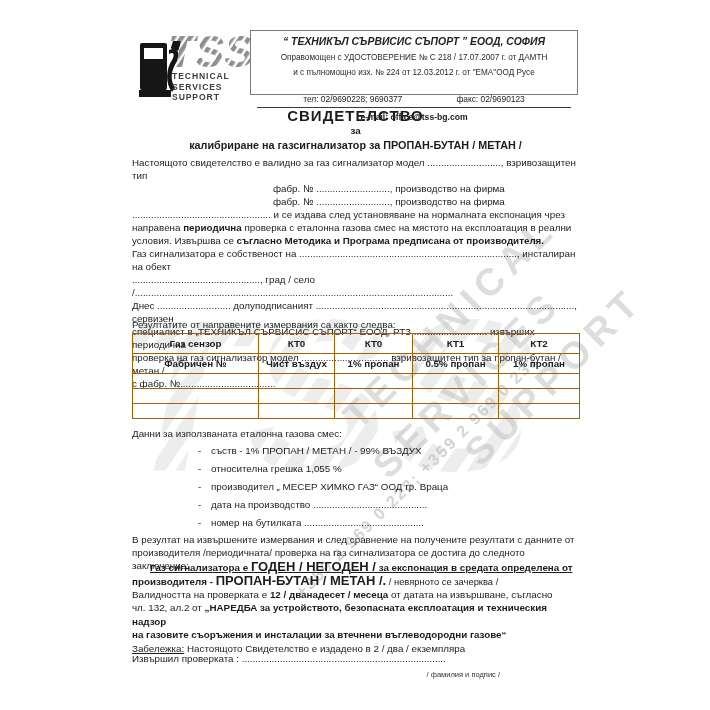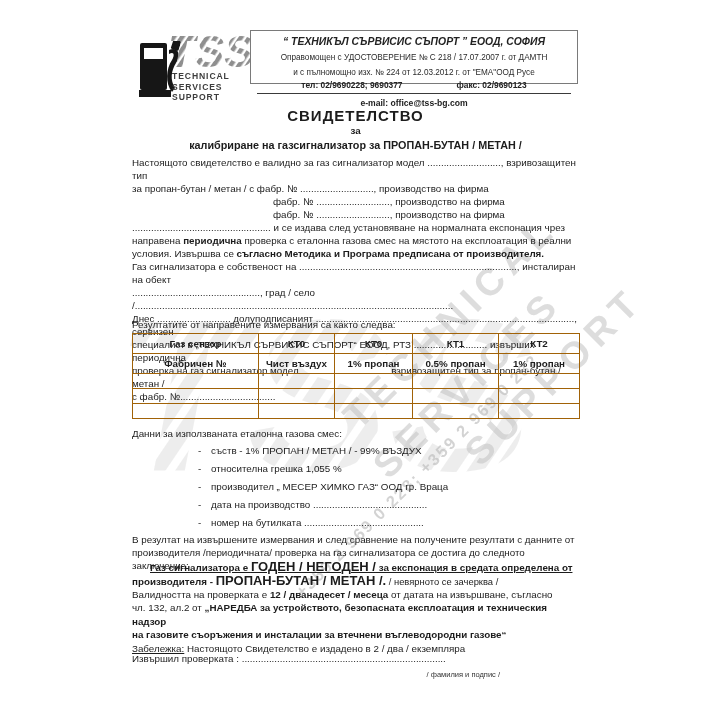--- a/index.html
+++ b/index.html
@@ -24,26 +24,26 @@
   }
   
   .logo { position:absolute; left:139px; top:31px; width:112px; height:76px; z-index:2; }
   .pump { position:absolute; left:0; top:7px; }
   .tss-letters { position:absolute; left:29px; top:-2px; }
   .logo-caption {
     position:absolute; left:33px; top:40px; font-size:8.6px; font-weight:bold;
     color:#3d3d3d; letter-spacing:0.9px; line-height:10.5px; white-space:nowrap;
   }
   .header-box {
-    position:absolute; left:250px; top:30px; width:328px; height:54px; box-sizing:border-box;
+    position:absolute; left:250px; top:30px; width:328px; height:65px; box-sizing:border-box;
     border:1px solid #7a7a7a; text-align:center; color:#222; z-index:2; background:rgba(255,255,255,.0);
   }
   .company { font-size:10.4px; font-weight:bold; font-style:italic; margin-top:5px; }
   .auth { font-size:8.2px; margin-top:6px; color:#2a2a2a; }
-  .telfax { display:flex; justify-content:center; gap:54px; font-weight:bold; font-size:8.4px; margin-top:3px; }
+  .telfax { display:flex; justify-content:center; gap:54px; font-weight:normal; font-size:8.4px; margin-top:17px; }
   .box-rule { border-top:1px solid #3a3a3a; margin:3px 6px 0 6px; }
   .email { font-weight:bold; font-size:8.6px; margin-top:4px; }
   
   .content { position:absolute; left:132px; top:0; width:447px; z-index:1; font-size:9.8px; line-height:13px; }
   .abs { position:absolute; left:0; width:447px; }
   .title-block { top:109px; text-align:center; }
   .title-main { font-size:15px; font-weight:bold; letter-spacing:1px; }
   .title-za { font-size:9.8px; font-weight:bold; margin-top:2px; }
   .title-sub { font-size:10.8px; font-weight:bold; margin-top:2px; }
   .p1 { top:156px; }
@@ -130,21 +130,20 @@
   <div class="content">
 
     <div class="abs title-block">
       <div class="title-main">СВИДЕТЕЛСТВО</div>
       <div class="title-za">за</div>
       <div class="title-sub">калибриране на газсигнализатор за ПРОПАН-БУТАН / МЕТАН /</div>
     </div>
 
     <div class="abs p1">
       <div>Настоящото свидетелство е валидно за газ сигнализатор модел ..........................., взривозащитен тип</div>
-      <div>за пропан-бутан / метан / с фабр. № ..........................., производство на фирма</div>
       <div class="indent">фабр. № ..........................., производство на фирма</div>
       <div class="indent">фабр. № ..........................., производство на фирма</div>
       <div>................................................... и се издава след установяване на нормалната експонация чрез</div>
       <div><span>направена </span><b>периодична</b><span> проверка с еталонна газова смес на мястото на експлоатация в реални</span></div>
       <div><span>условия. Извършва се </span><b>съгласно Методика и Програма предписана от производителя.</b></div>
       <div>Газ сигнализатора е собственост на ................................................................................, инсталиран на обект</div>
       <div>..............................................., град / село /.....................................................................................................................</div>
       <div>Днес ........................... долуподписаният ..............................................................................................., сервизен</div>
       <div>специалист в „ТЕХНИКЪЛ СЪРВИСИС СЪПОРТ“ ЕООД, РТЗ ........................... извърших периодична</div>
       <div>проверка на газ сигнализатор модел ................................ взривозащитен тип за пропан-бутан / метан /</div>

